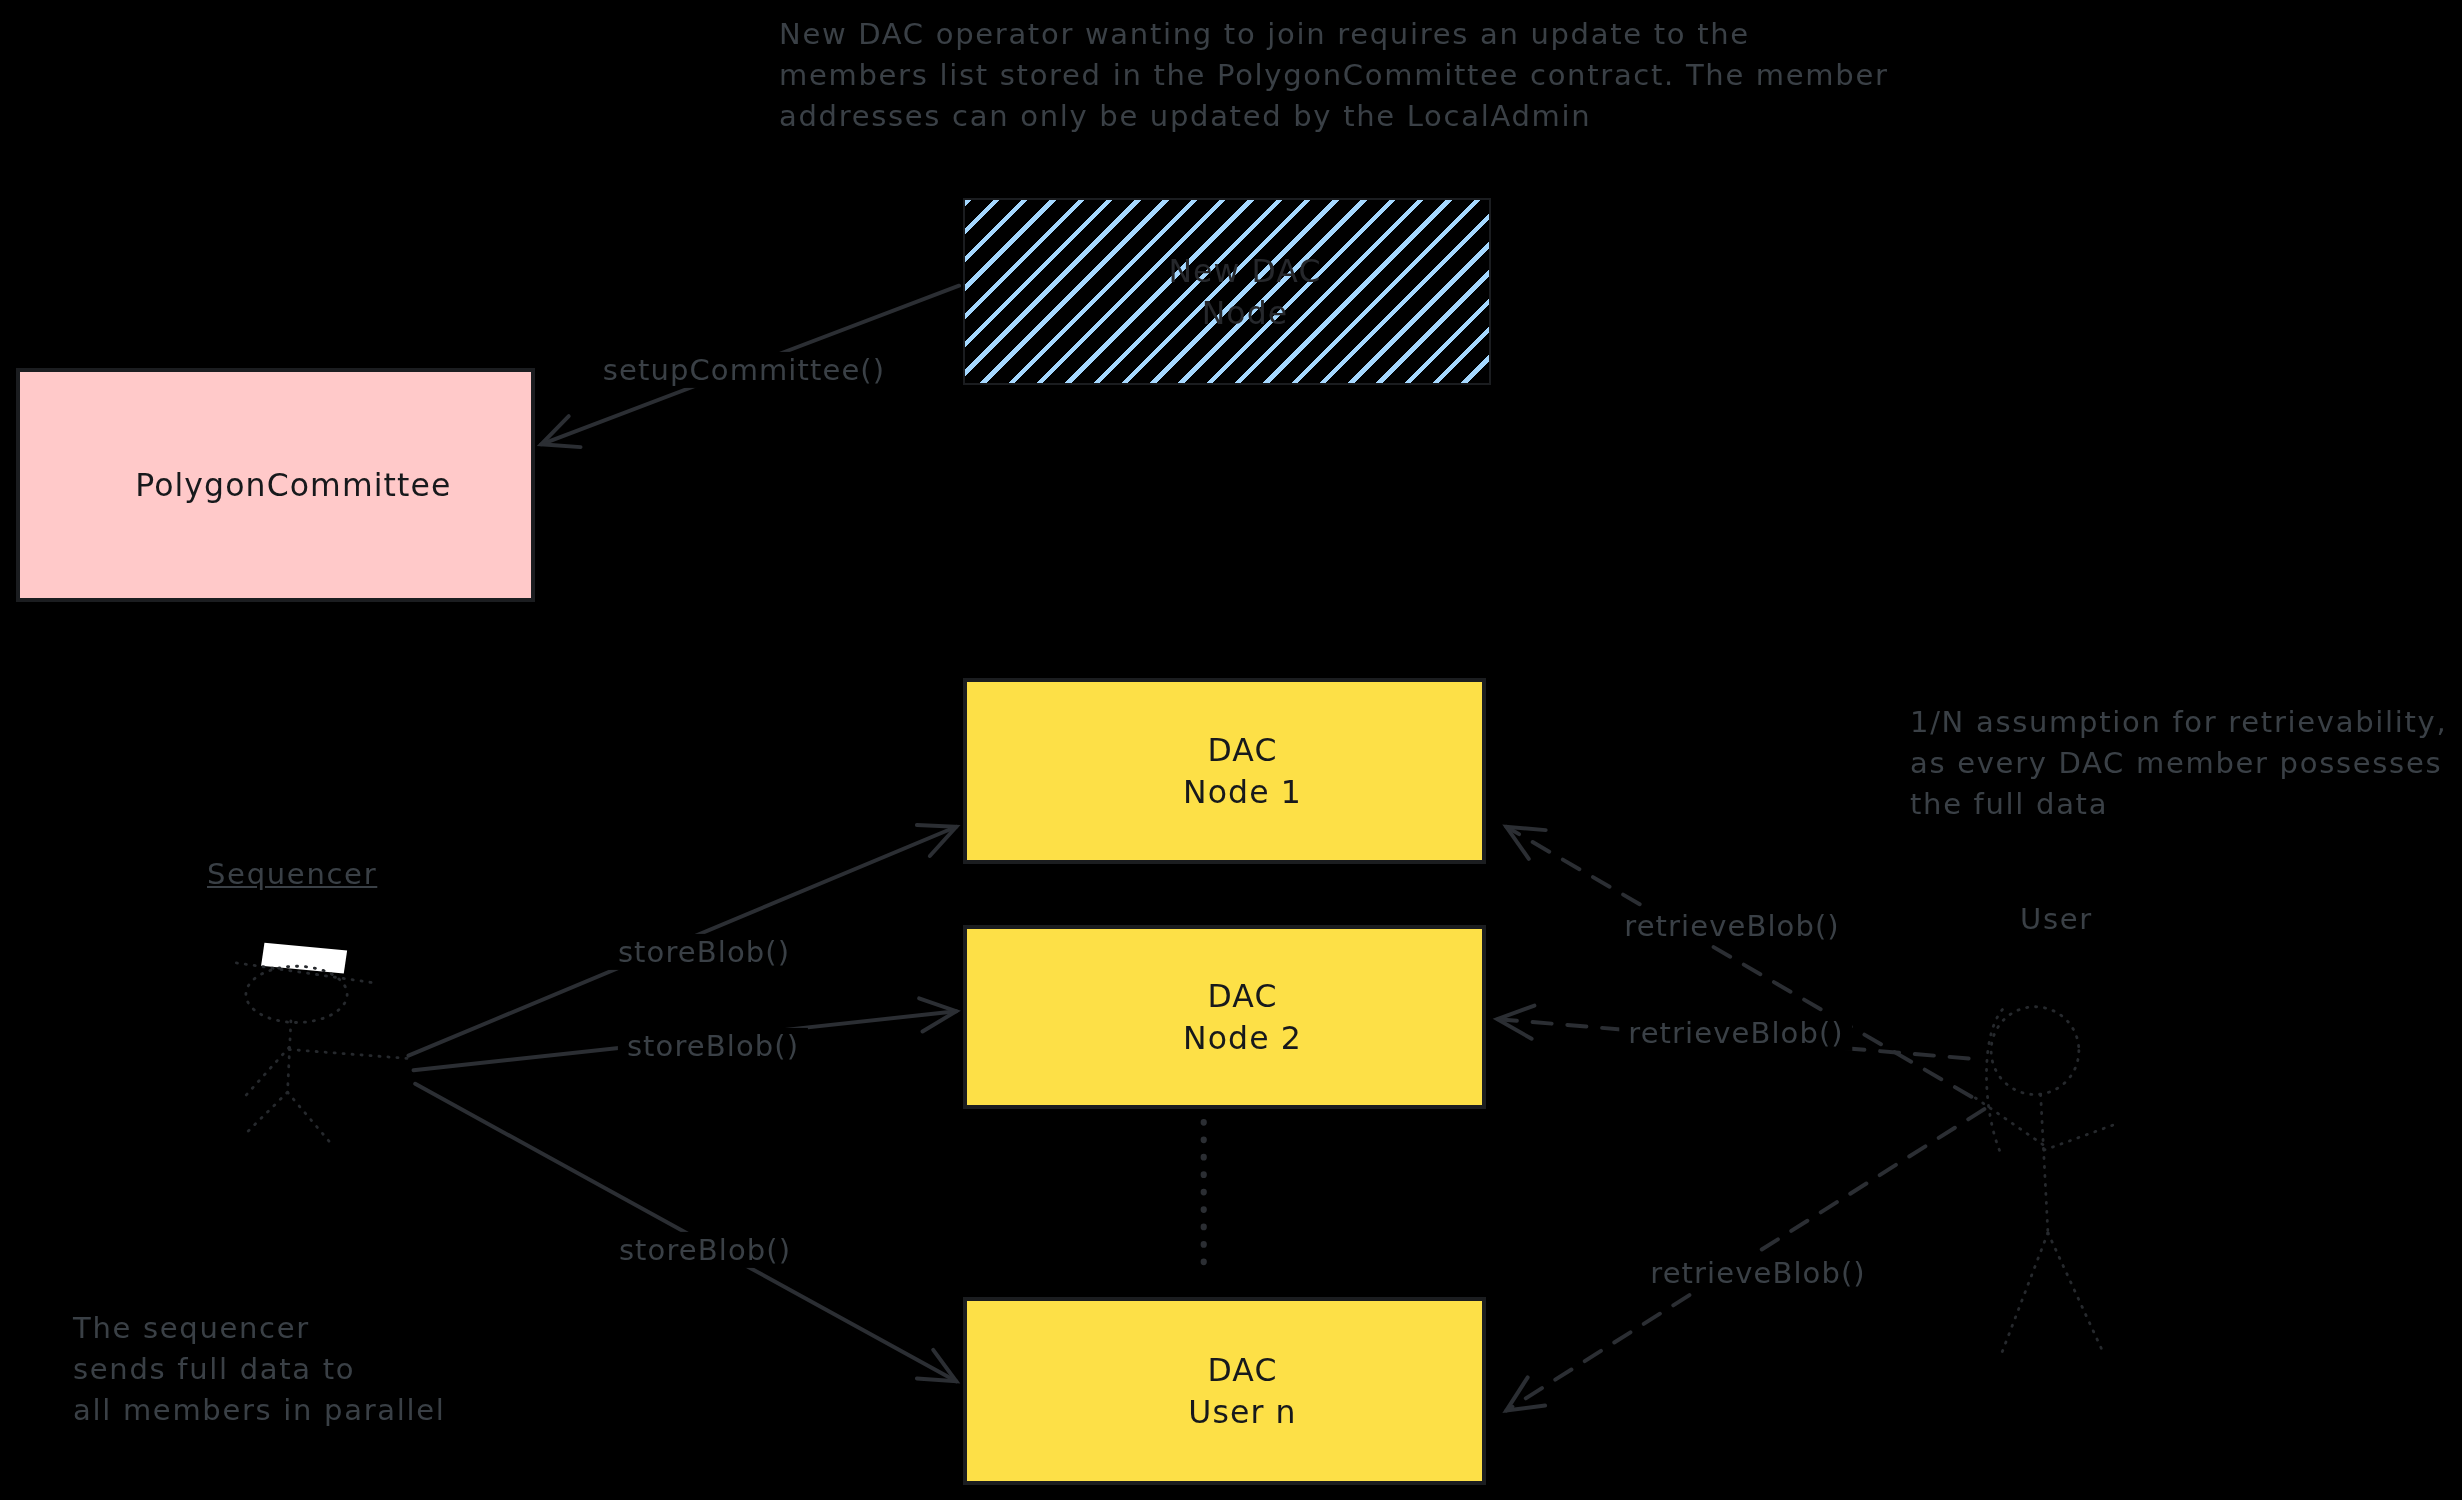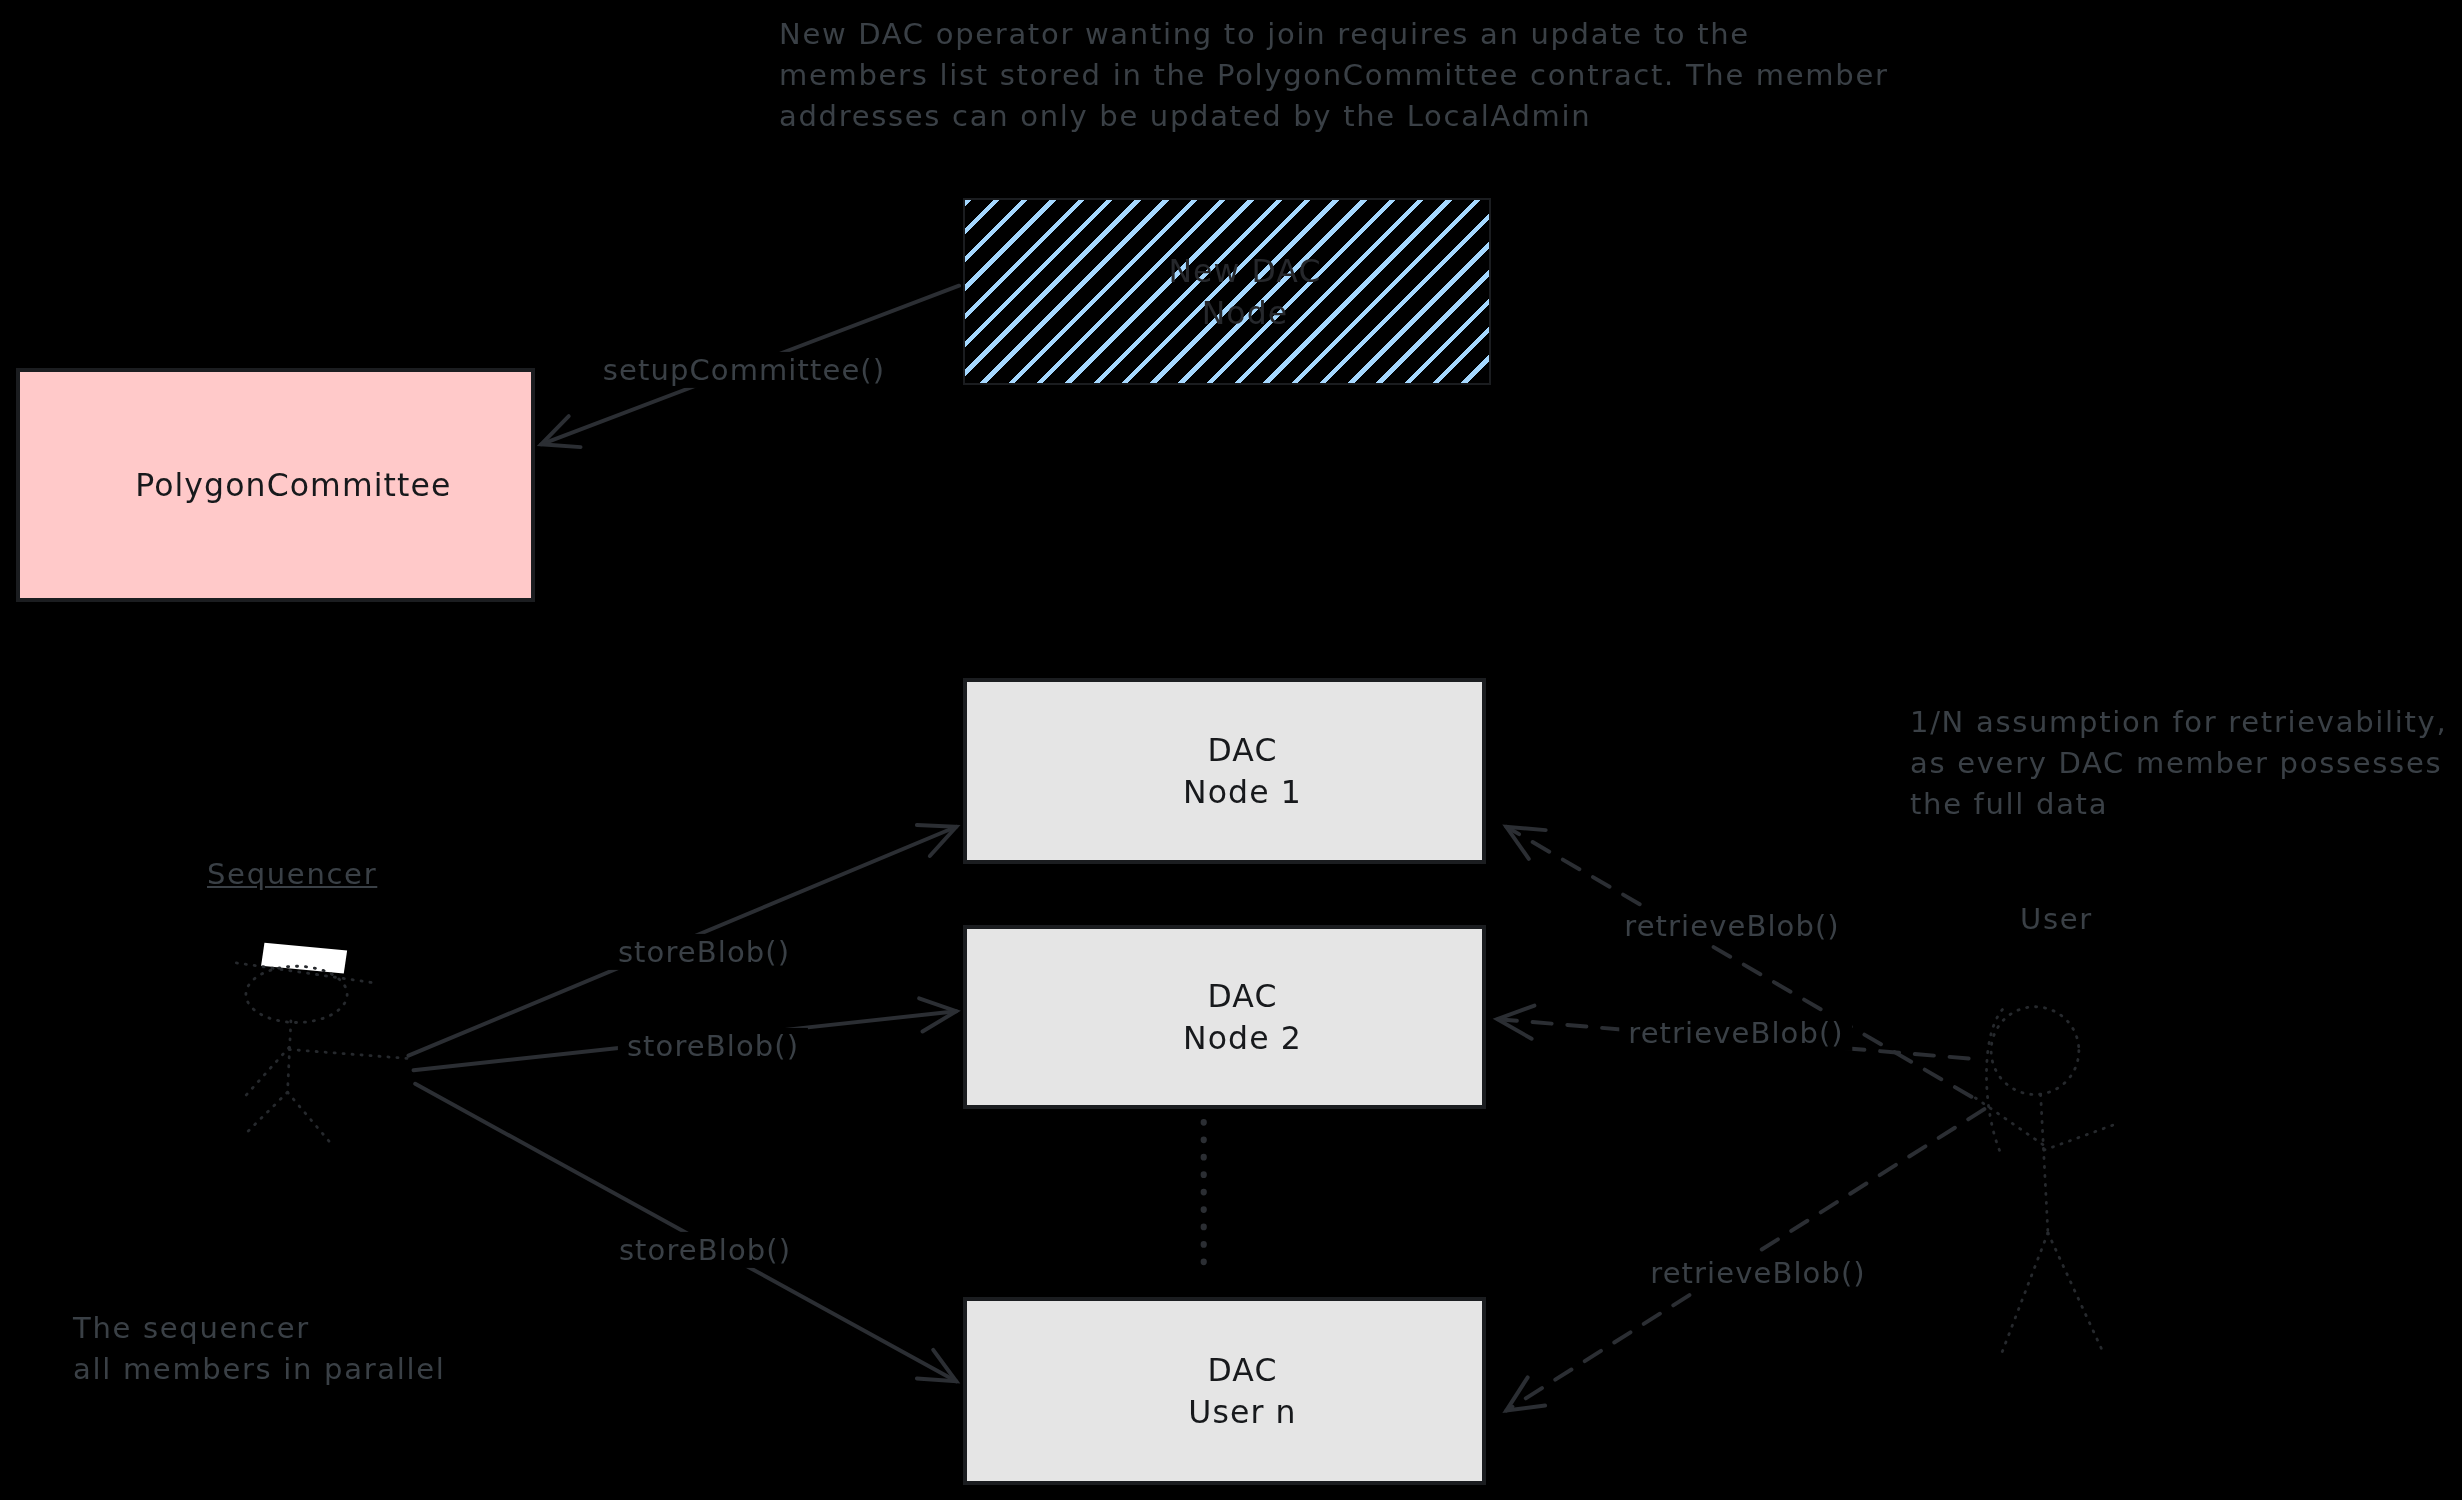--- a/index.html
+++ b/index.html
@@ -7,21 +7,21 @@
           font-family:"DejaVu Sans","Liberation Sans",sans-serif;}
   svg.layer{position:absolute;left:0;top:0;width:2462px;height:1500px;}
   .arrow{stroke:#2b2e33;stroke-width:7;fill:none;stroke-linecap:round;}
   .dashed{stroke-dasharray:34 28;}
   .dotline{stroke:#2b2e33;stroke-width:11;stroke-dasharray:1 30;stroke-linecap:round;}
   .figure{stroke:#26292d;stroke-width:5;fill:none;stroke-dasharray:2 14;stroke-linecap:round;}
   .box{position:absolute;box-sizing:border-box;border:4.5px solid #1b1d20;display:flex;
        flex-direction:column;align-items:center;justify-content:center;
        font-size:31.5px;line-height:42px;letter-spacing:1.1px;color:#17191c;text-align:center;padding-left:36px;}
   .box.pink{background:#ffc9c9;}
-  .box.blue{background:#e5e5e5;}
+  .box.blue{background:#fde047;}
   .box.hatch{border-width:2.8px;color:#26282c;
        background:repeating-linear-gradient(135deg,#a5d8ff 0 4.5px,rgba(0,0,0,0) 4.5px 20px);}
   .note{position:absolute;color:#3a4046;font-size:29px;line-height:41px;
         letter-spacing:1.7px;white-space:nowrap;}
   .note div{display:block;}
   .lbl{position:absolute;transform:translate(-50%,-50%);background:#000;color:#3a4046;
        font-size:29px;letter-spacing:1.1px;padding:1.1px 9px;white-space:nowrap;}
 </style>
 </head>
 <body>
@@ -116,20 +116,21 @@
   </div>
 
   <div class="note" style="left:1910px;top:702px;">
     <div>1/N assumption for retrievability,</div>
     <div>as every DAC member possesses</div>
     <div>the full data</div>
   </div>
 
   <div class="note" style="left:73px;top:1308px;">
     <div>The sequencer</div>
+    <div>sends full data to</div>
     <div>all members in parallel</div>
   </div>
 
   <div class="note" style="left:207px;top:854px;text-decoration:underline;">Sequencer</div>
   <div class="note" style="left:2020px;top:899px;">User</div>
 
   <div class="lbl" style="left:744px;top:370px;">setupCommittee()</div>
   <div class="lbl" style="left:704px;top:952px;">storeBlob()</div>
   <div class="lbl" style="left:713px;top:1046px;">storeBlob()</div>
   <div class="lbl" style="left:705px;top:1250px;">storeBlob()</div>

